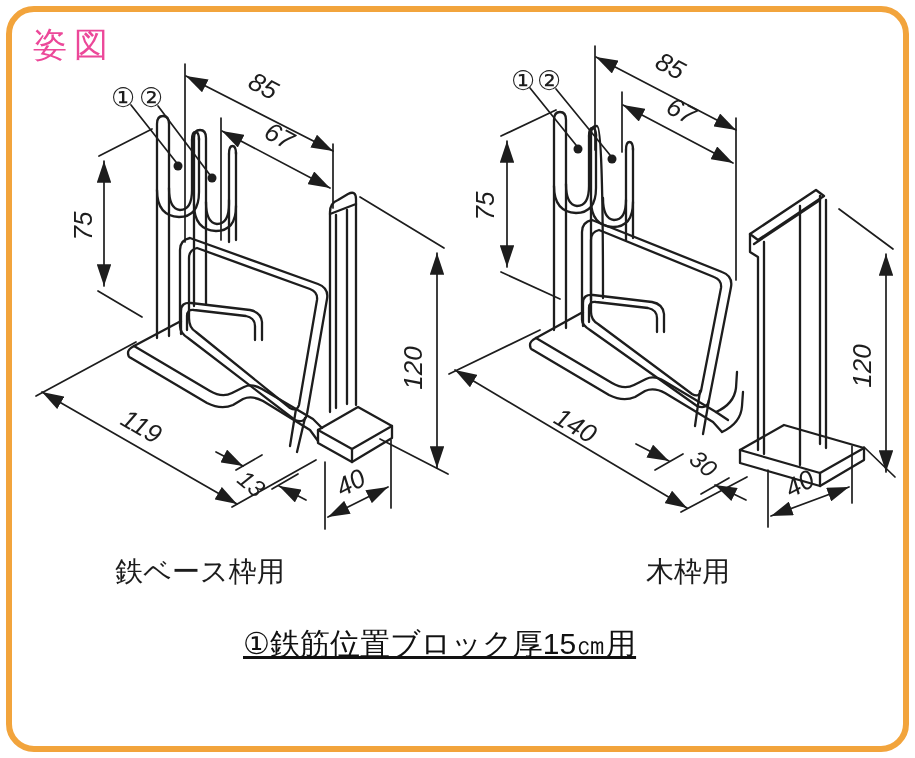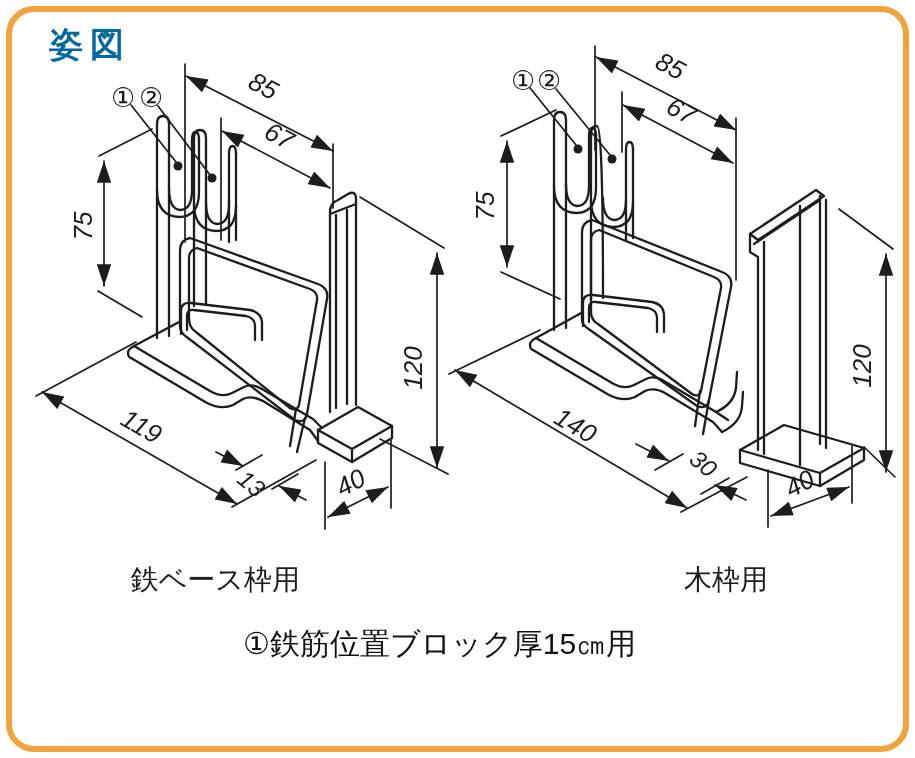--- a/index.html
+++ b/index.html
@@ -7,49 +7,50 @@
     width:915px;height:758px;position:relative;background:#ffffff;
     font-family:"Liberation Sans","DejaVu Sans",sans-serif;
     overflow:hidden;
   }
   .frame{
     position:absolute;inset:6px;
     border:6px solid #F2A43C;border-radius:28px;
     pointer-events:none;
   }
   .page-title{
-    position:absolute;left:49px;top:22px;
-    font-size:34px;font-weight:bold;color:#0369a1;
+    position:absolute;left:33px;top:22px;
+    font-size:34px;font-weight:normal;color:#ec4899;
     letter-spacing:7px;
   }
   svg{position:absolute;left:0;top:0;}
   .obj{stroke:#1d1d1d;stroke-width:2.3;fill:none;stroke-linecap:round;stroke-linejoin:round;}
   .dim{stroke:#1d1d1d;stroke-width:1.7;fill:none;stroke-linecap:round;}
   .dimtxt{
     font-family:"Liberation Sans","DejaVu Sans",sans-serif;
     font-size:26px;font-style:italic;fill:#1d1d1d;
     text-anchor:middle;
   }
   .dimtxt.small{font-size:24px;}
   .callout{
     font-family:"DejaVu Sans","Liberation Sans",sans-serif;
     font-size:27px;fill:#1d1d1d;text-anchor:middle;font-style:normal;
   }
   .dot{fill:#1d1d1d;stroke:none;}
   .caption{
     position:absolute;top:553px;
     font-size:28px;color:#1c1c1c;font-weight:500;
-    text-align:right;white-space:nowrap;margin-top:8px;
+    text-align:center;white-space:nowrap;
   }
   .caption.left{left:100px;width:200px;}
   .caption.right{left:608px;width:160px;}
   .notes{
     position:absolute;left:243px;top:624px;width:460px;
     font-size:30px;color:#111;line-height:1.35;font-weight:500;
     white-space:nowrap;
+    text-decoration:underline;
   }
 </style>
 </head>
 <body>
 
 <div class="frame"></div>
 <div class="page-title">姿図</div>
 
 <svg width="915" height="560" viewBox="0 0 915 560">
   <defs>

